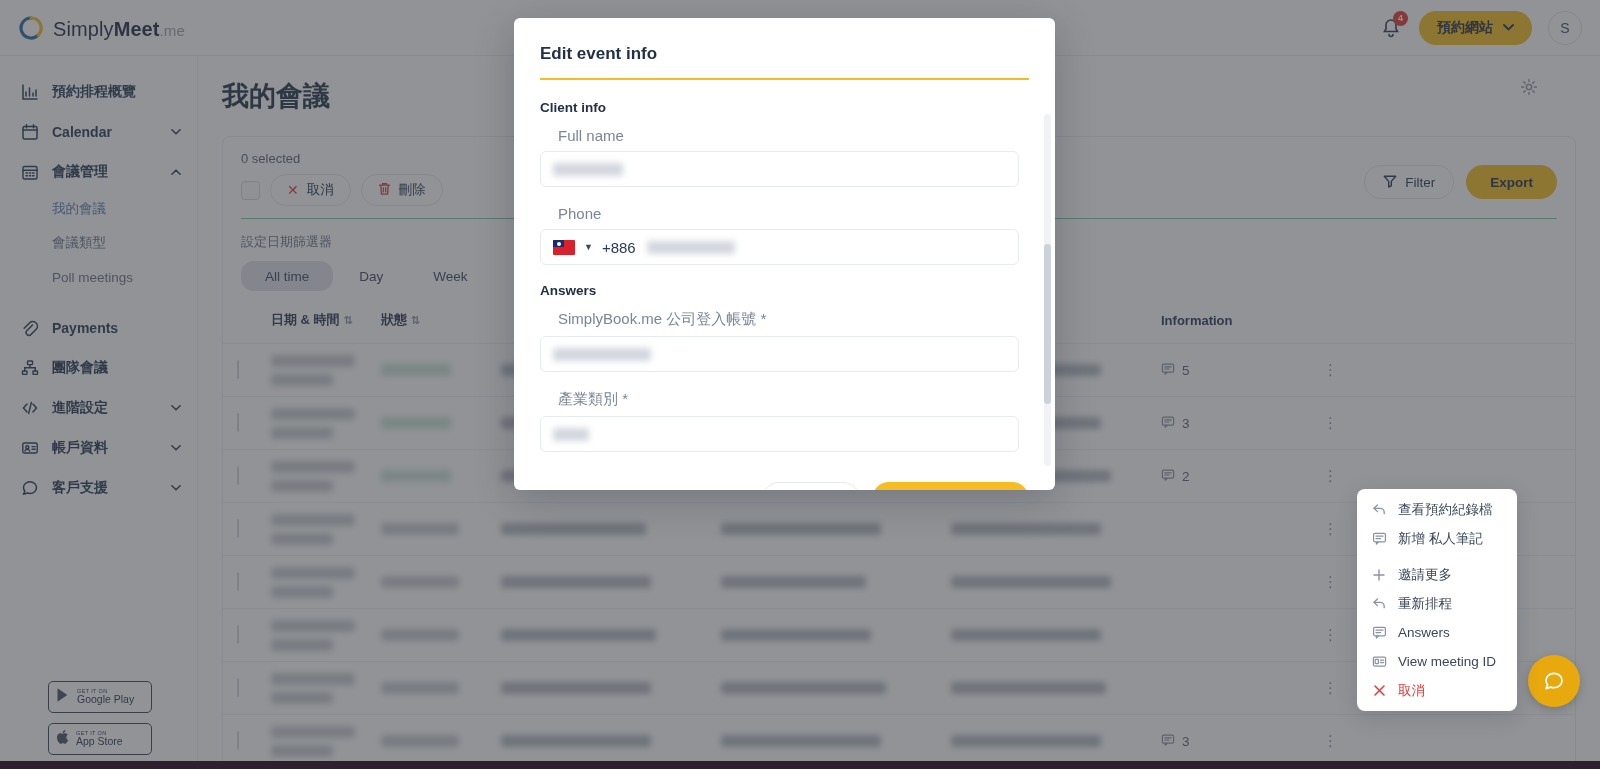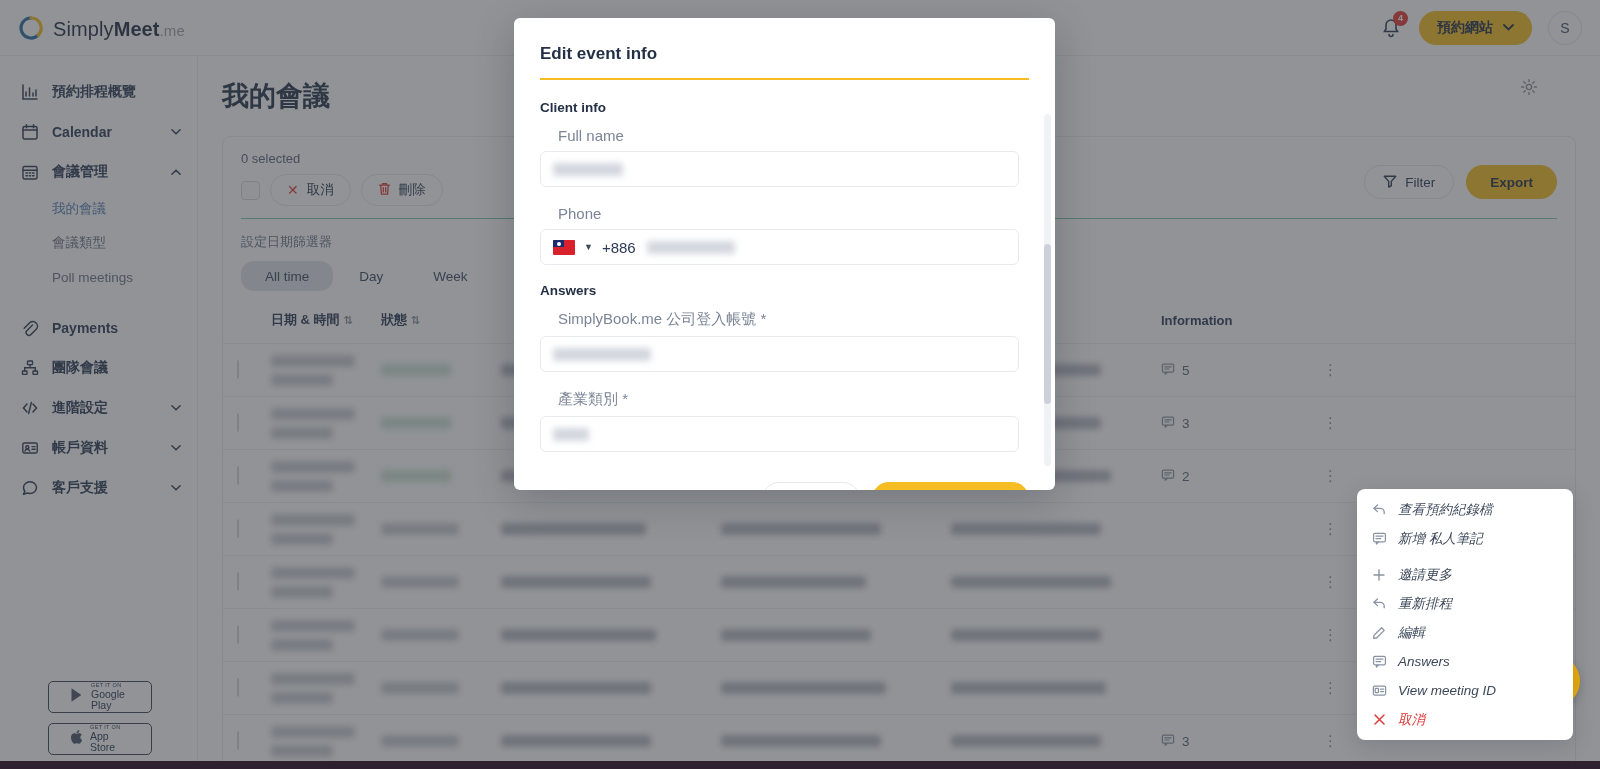--- a/index.html
+++ b/index.html
@@ -60,21 +60,21 @@
   .chev { width: 10px; height: 10px; flex: 0 0 10px; }
   .sub-item {
     height: 34px; display: flex; align-items: center; padding-left: 52px;
     font-size: 13.5px; color: #6b7589; cursor: pointer;
   }
   .sub-item.active { color: #5b7fb5; }
   .sidebar-spacer { flex: 1; }
   .store-badges { padding: 0 0 14px 48px; display: flex; flex-direction: column; gap: 10px; }
   .store-badge {
     width: 104px; height: 32px; border: 1px solid #3b4557; border-radius: 5px;
-    display: flex; align-items: center; gap: 6px; padding: 0 21px; cursor: pointer; background: #fff;
+    display: flex; align-items: center; gap: 6px; padding: 0 7px; cursor: pointer; background: #fff;
   }
   .store-badge .sb-txt { display: flex; flex-direction: column; line-height: 1.05; }
   .store-badge .sb-small { font-size: 5.5px; color: #2b3a55; letter-spacing: .35px; }
   .store-badge .sb-big { font-size: 10.5px; color: #2b3a55; font-weight: 500; }
 
   
   .main { position: absolute; top: 56px; left: 198px; right: 0; bottom: 0; background: #fff; padding: 0; }
   .page-title { font-size: 27px; font-weight: 700; color: #253349; margin: 22px 0 0 24px; }
   .gear-top { position: absolute; right: 62px; top: 22px; width: 18px; height: 18px; cursor: pointer; }
 
@@ -125,24 +125,23 @@
   table.tbl td { padding: 0; height: 53px; border-top: 1px solid #eef0f3; vertical-align: middle; }
   .blur-bar { border-radius: 3px; filter: blur(3.2px); background: #c9cdd4; height: 12px; }
   .blur-bar.dark { background: #b4b9c2; }
   .cell-pad { padding: 0 8px; }
   .td-cb { width: 40px; padding-left: 14px !important; }
   .info-cell { display: flex; align-items: center; gap: 7px; font-size: 13.5px; color: #59637a; }
   .kebab { width: 18px; text-align: center; color: #8a93a4; font-size: 15px; cursor: pointer; letter-spacing: 1px; }
 
   
   .ctx-menu {
-    position: absolute; left: 1357px; top: 489px; width: 216px; z-index: 60;
+    position: absolute; left: 1357px; top: 489px; width: 160px; z-index: 60;
     background: #fff; border-radius: 8px; box-shadow: 0 6px 22px rgba(30,40,60,.16);
     padding: 6px 0;
-    font-style: italic;
   }
   .ctx-item {
     display: flex; align-items: center; gap: 11px; height: 29px; padding: 0 14px;
     font-size: 13.5px; color: #3c4759; cursor: pointer; white-space: nowrap;
   }
   .ctx-item.danger { color: #e03b3b; }
   .ctx-ic { width: 16px; height: 16px; flex: 0 0 16px; display: flex; align-items: center; justify-content: center; }
   .ctx-gap { height: 7px; }
 
   
@@ -803,28 +802,20 @@
       <span class="ctx-ic">
           <svg width="15" height="15" viewBox="0 0 15 15" fill="none" stroke="#8a93a4" stroke-width="1.3" stroke-linecap="round" stroke-linejoin="round">
             <path d="M5.5 3L2 6.3l3.5 3.3"></path>
             <path d="M2 6.3h6.2a4 4 0 0 1 4 4v1.4"></path>
           </svg>
         </span>
       <span>重新排程</span>
     </div>
     <div class="ctx-item">
       <span class="ctx-ic">
-          <svg width="14" height="14" viewBox="0 0 14 14" fill="none" stroke="#8a93a4" stroke-width="1.3" stroke-linejoin="round">
-            <path d="M9.6 1.8l2.6 2.6L4.6 12 1.6 12.4 2 9.4z"></path>
-          </svg>
-        </span>
-      <span>編輯</span>
-    </div>
-    <div class="ctx-item">
-      <span class="ctx-ic">
           <svg width="15" height="15" viewBox="0 0 15 15" fill="none" stroke="#8a93a4" stroke-width="1.25">
             <rect x="1.6" y="2.4" width="11.8" height="8.4" rx="1.2"></rect>
             <path d="M4 5.1h7M4 7.5h4.6" stroke-linecap="round"></path>
             <path d="M4.4 10.8v2.2l2.4-2.2" stroke-linejoin="round"></path>
           </svg>
         </span>
       <span>Answers</span>
     </div>
     <div class="ctx-item">
       <span class="ctx-ic">

